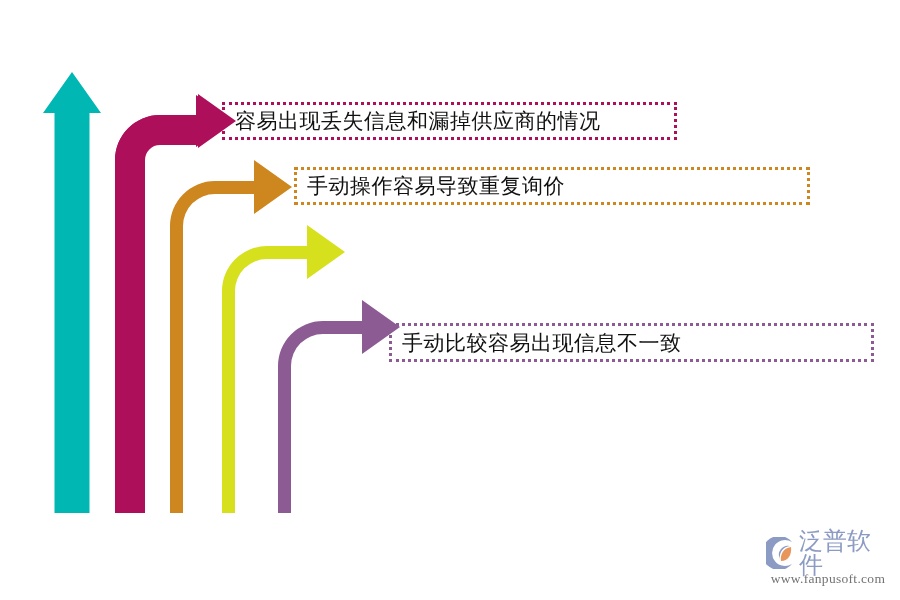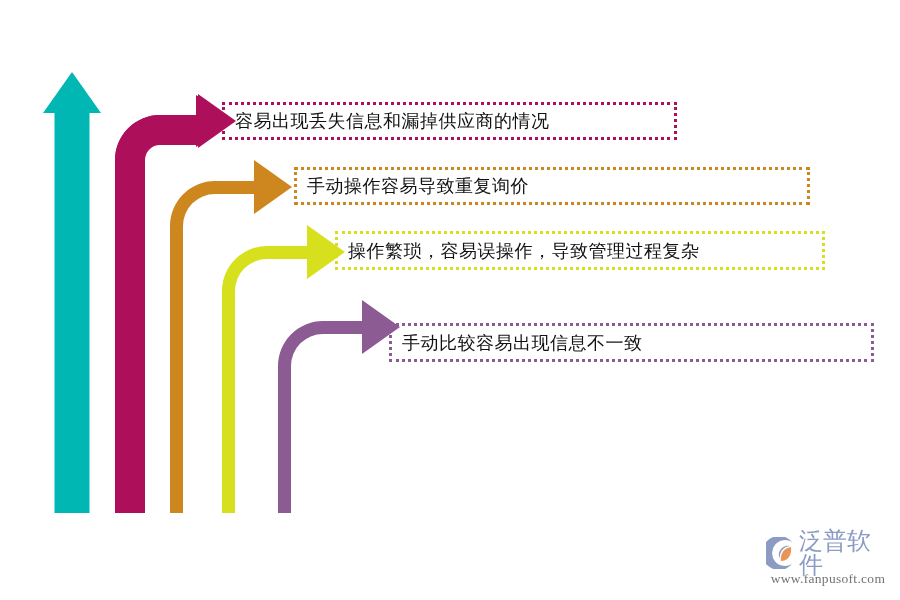--- a/index.html
+++ b/index.html
@@ -27,21 +27,21 @@
   .callout {
     position: absolute;
     box-sizing: border-box;
     background: transparent;
     border-style: dotted;
     border-width: 3px;
     display: flex;
     align-items: center;
   }
   .callout-text {
-    font-size: 18px;
+    font-size: 21px;
     color: #111111;
     white-space: nowrap;
     letter-spacing: 0.5px;
     padding-left: 10px;
     font-family: Liberation Sans, sans-serif;
   }
   #box-1 { left: 222px; top: 102px; width: 455px; height: 38px; }
   #box-2 { left: 294px; top: 167px; width: 516px; height: 38px; }
   #box-3 { left: 335px; top: 231px; width: 490px; height: 39px; }
   #box-4 { left: 389px; top: 323px; width: 485px; height: 39px; }
@@ -121,23 +121,20 @@
   </svg>
 
   <div class="callout" id="box-1" style="border-color:#AE0F5B">
     <span class="callout-text">容易出现丢失信息和漏掉供应商的情况</span>
   </div>
 
   <div class="callout" id="box-2" style="border-color:#CE861F">
     <span class="callout-text">手动操作容易导致重复询价</span>
   </div>
 
-  <div class="callout" id="box-3" style="border-color:#D6E01C">
-    <span class="callout-text">操作繁琐，容易误操作，导致管理过程复杂</span>
-  </div>
 
   <div class="callout" id="box-4" style="border-color:#8D5B94">
     <span class="callout-text">手动比较容易出现信息不一致</span>
   </div>
 
   <div id="logo">
     <div id="logo-row">
       <svg id="logo-mark" viewBox="0 0 32 32">
         <path d="M 26 5 A 13 13 0 1 0 26 27 A 17 17 0 1 1 26 5 Z" fill="#8C9BC4"></path>
         <path d="M 24 9 A 11 11 0 0 0 14 22 A 9 9 0 0 1 24 9 Z" fill="#8C9BC4"></path>

